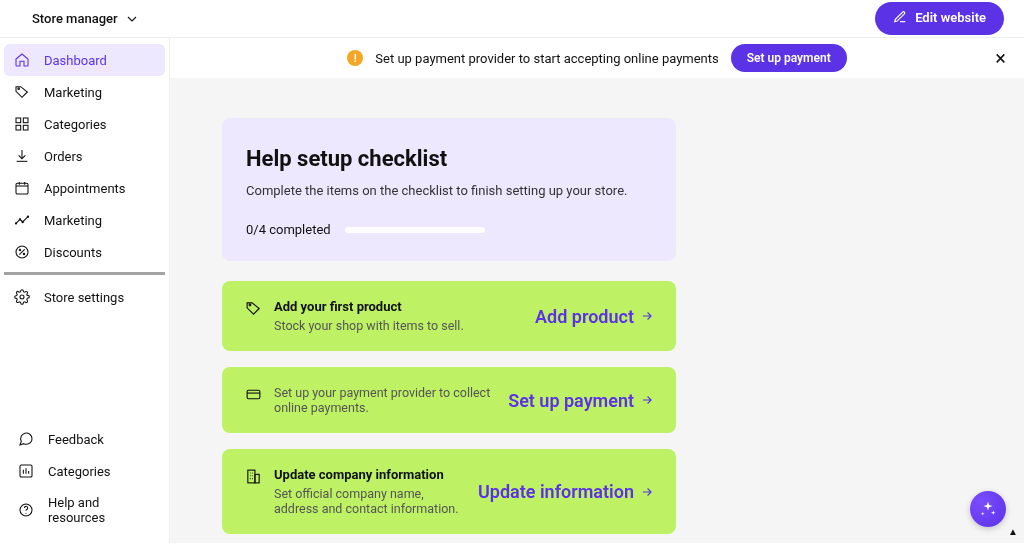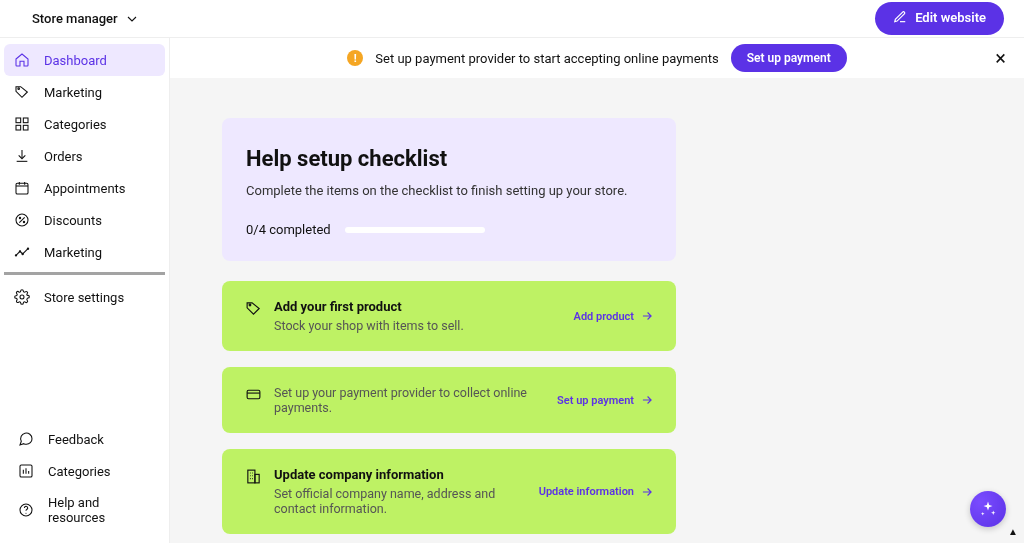--- a/index.html
+++ b/index.html
@@ -31,21 +31,21 @@
   .card-header h1 { font-size: 22px; font-weight: 700; margin-bottom: 12px; }
   .card-header p { font-size: 13px; color: #333; margin-bottom: 24px; }
   .progress-row { display: flex; align-items: center; gap: 14px; font-size: 13px; color: #111; }
   .progress-bar { width: 140px; height: 6px; background: #fff; border-radius: 3px; }
   .check-card { background: #bef264; border-radius: 8px; padding: 18px 22px; margin-bottom: 16px; display: flex; gap: 12px; }
   .check-icon { width: 18px; height: 18px; display: inline-flex; align-items: center; justify-content: center; flex-shrink: 0; }
   .check-icon svg { width: 17px; height: 17px; stroke: #111; stroke-width: 1.6; fill: none; }
   .check-body { flex: 1; }
   .check-body h3 { font-size: 13px; font-weight: 700; margin-bottom: 4px; }
   .check-body p { font-size: 12.5px; color: #555; }
-  .check-action { color: #5b32e6; font-size: 11px; font-weight: 600; display: flex; align-items: center; gap: 6px; cursor: pointer; white-space: nowrap; }
+  .check-action { color: #5b32e6; font-size: 18px; font-weight: 600; display: flex; align-items: center; gap: 6px; cursor: pointer; white-space: nowrap; }
   .check-action svg { width: 14px; height: 14px; stroke: #5b32e6; stroke-width: 2; fill: none; }
   .fab { position: absolute; right: 18px; bottom: 16px; width: 36px; height: 36px; border-radius: 50%; background: radial-gradient(circle at 30% 30%, #7a4cff, #5b32e6); display: flex; align-items: center; justify-content: center; cursor: pointer; box-shadow: 0 2px 6px rgba(0,0,0,.2); }
   .fab svg { width: 18px; height: 18px; fill: #fff; }
   .fab-caret { position: absolute; right: 6px; bottom: 6px; font-size: 10px; color: #111; }
 </style>
 </head>
 <body>
 
 <div class="topbar">
   <div class="store-switch">
@@ -115,39 +115,39 @@
               <rect x="3" y="5" width="18" height="16" rx="2"></rect>
               <path d="M3 9h18"></path>
               <path d="M8 3v4M16 3v4"></path>
             </svg>
           </span>
         <span>Appointments</span>
       </div>
       <div class="nav-item">
         <span class="nav-icon">
             <svg viewBox="0 0 24 24">
-              <circle cx="12" cy="12" r="9"></circle>
-              <path d="M8 16l8-8"></path>
-              <circle cx="9" cy="9" r="1"></circle>
-              <circle cx="15" cy="15" r="1"></circle>
-            </svg>
-          </span>
-        <span>Discounts</span>
-      </div>
-      <div class="nav-item">
-        <span class="nav-icon">
-            <svg viewBox="0 0 24 24">
               <polyline points="3 17 9 11 13 15 21 7"></polyline>
               <circle cx="3" cy="17" r="1"></circle>
               <circle cx="9" cy="11" r="1"></circle>
               <circle cx="13" cy="15" r="1"></circle>
               <circle cx="21" cy="7" r="1"></circle>
             </svg>
           </span>
         <span>Marketing</span>
+      </div>
+      <div class="nav-item">
+        <span class="nav-icon">
+            <svg viewBox="0 0 24 24">
+              <circle cx="12" cy="12" r="9"></circle>
+              <path d="M8 16l8-8"></path>
+              <circle cx="9" cy="9" r="1"></circle>
+              <circle cx="15" cy="15" r="1"></circle>
+            </svg>
+          </span>
+        <span>Discounts</span>
       </div>
       <div class="side-sep">
         <div class="nav-item">
           <span class="nav-icon">
               <svg viewBox="0 0 24 24">
                 <circle cx="12" cy="12" r="3"></circle>
                 <path d="M19.4 15a1.7 1.7 0 0 0 .34 1.87l.06.06a2 2 0 1 1-2.83 2.83l-.06-.06a1.7 1.7 0 0 0-1.87-.34 1.7 1.7 0 0 0-1 1.56V21a2 2 0 1 1-4 0v-.09a1.7 1.7 0 0 0-1-1.56 1.7 1.7 0 0 0-1.87.34l-.06.06a2 2 0 1 1-2.83-2.83l.06-.06A1.7 1.7 0 0 0 4.6 15a1.7 1.7 0 0 0-1.56-1H3a2 2 0 1 1 0-4h.09a1.7 1.7 0 0 0 1.56-1 1.7 1.7 0 0 0-.34-1.87l-.06-.06A2 2 0 1 1 7.08 4.25l.06.06a1.7 1.7 0 0 0 1.87.34H9a1.7 1.7 0 0 0 1-1.56V3a2 2 0 1 1 4 0v.09a1.7 1.7 0 0 0 1 1.56 1.7 1.7 0 0 0 1.87-.34l.06-.06a2 2 0 1 1 2.83 2.83l-.06.06A1.7 1.7 0 0 0 19.4 9c.14.34.51.58 1 .58H21a2 2 0 1 1 0 4h-.09c-.49 0-.86.24-1 .58z"></path>
               </svg>
             </span>
           <span>Store settings</span>

